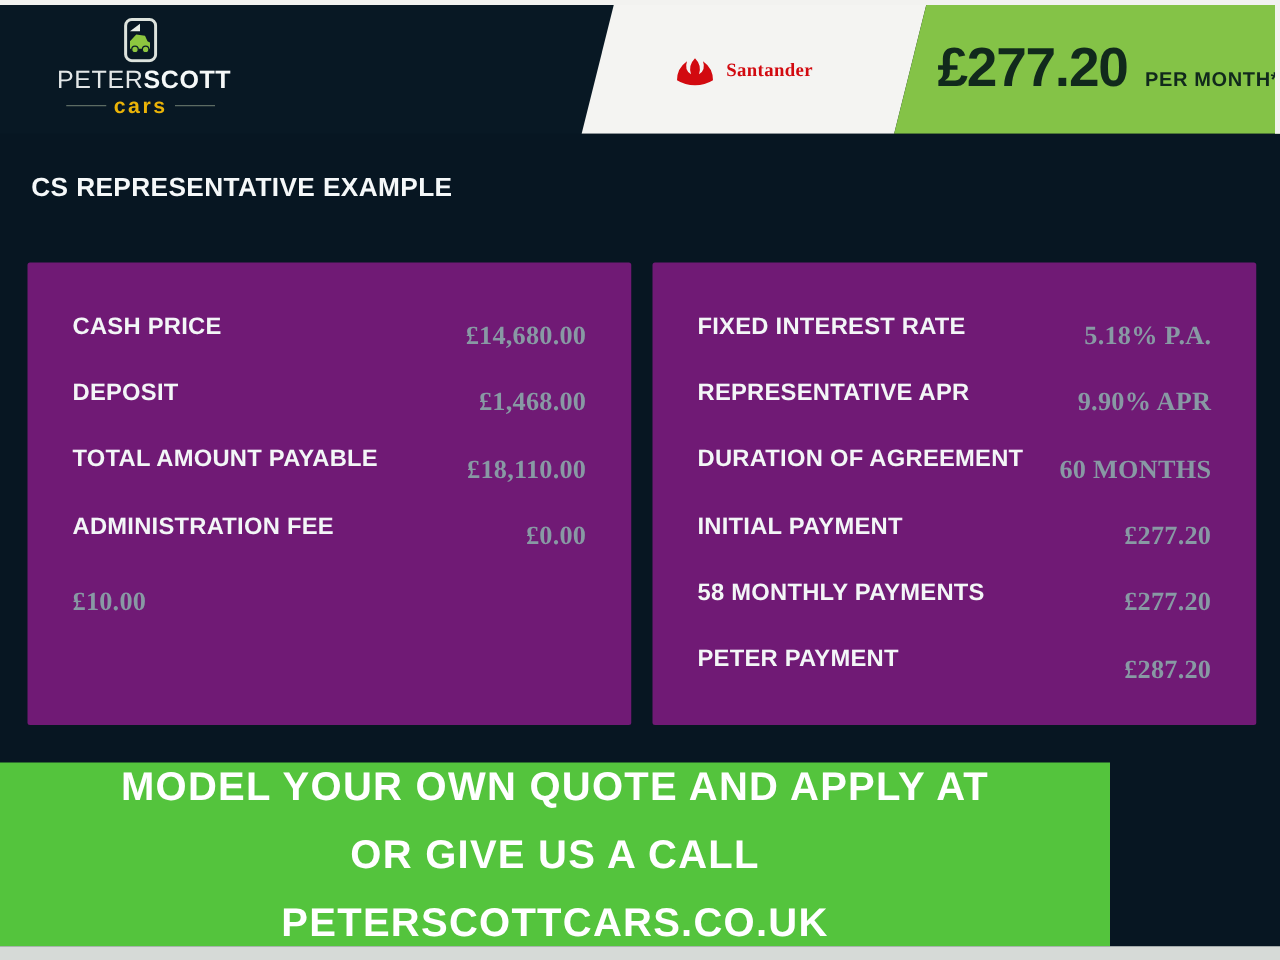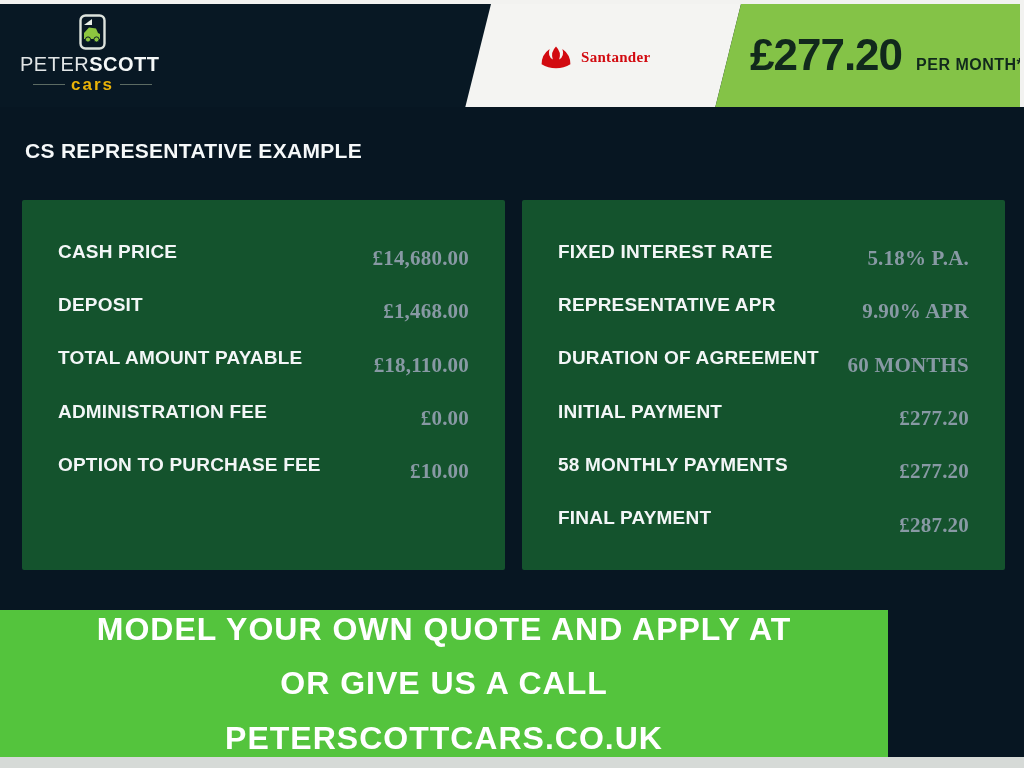--- a/index.html
+++ b/index.html
@@ -21,21 +21,21 @@
   .white-shape{
     position:absolute;left:492px;top:0;width:250px;height:107px;
     background:#f4f4f2;transform:skewX(-14deg);transform-origin:0 0;
   }
   .green-shape{
     position:absolute;left:742px;top:0;width:330px;height:107px;
     background:#84c347;transform:skewX(-14deg);transform-origin:0 0;
   }
 
   
-  .logo{position:absolute;left:20px;top:14px;width:145px;text-align:left;z-index:3;}
+  .logo{position:absolute;left:40px;top:14px;width:145px;text-align:right;z-index:3;}
   .logo-badge{display:block;margin:0 auto 4px auto;}
   .logo-name{color:#f5f8f8;font-size:20px;letter-spacing:.5px;line-height:20px;white-space:nowrap;}
   .logo-name .thin{font-weight:400;opacity:.92;}
   .logo-name .bold{font-weight:700;}
   .logo-sub{margin-top:2px;display:flex;align-items:center;justify-content:center;gap:6px;}
   .logo-sub .rule{width:32px;height:1px;background:#5c6b63;}
   .logo-sub .cars{color:#eab308;font-size:17px;font-weight:700;letter-spacing:2px;line-height:17px;}
 
   
   .santander{position:absolute;left:540px;top:44px;display:flex;align-items:center;gap:9px;z-index:3;}
@@ -49,21 +49,21 @@
   .price-suffix{color:#11291c;font-size:16px;font-weight:700;letter-spacing:.5px;}
 
   
   .page-title{
     position:absolute;left:25px;top:139px;color:#f5f8f9;
     font-size:21px;font-weight:700;letter-spacing:.3px;z-index:2;
   }
 
   
   .panel{
-    position:absolute;top:200px;width:483px;height:370px;background:#14532d;
+    position:absolute;top:210px;width:483px;height:370px;background:#701a75;
     box-sizing:border-box;padding:25px 36px 0 36px;border-radius:2px;
   }
   .panel.left{left:22px;}
   .panel.right{left:522px;}
   .row{height:53.3px;display:flex;align-items:center;justify-content:space-between;}
   .row .label{color:#f3f6f7;font-size:19px;font-weight:700;letter-spacing:.2px;white-space:nowrap;}
   .row .value{
     font-family:"Liberation Serif",serif;color:#8899a4;font-size:21px;font-weight:700;
     letter-spacing:.2px;white-space:nowrap;margin-top:14px;
   }
@@ -129,21 +129,20 @@
     </div>
     <div class="row">
       <span class="label">TOTAL AMOUNT PAYABLE</span>
       <span class="value">£18,110.00</span>
     </div>
     <div class="row">
       <span class="label">ADMINISTRATION FEE</span>
       <span class="value">£0.00</span>
     </div>
     <div class="row">
-      <span class="label">OPTION TO PURCHASE FEE</span>
       <span class="value">£10.00</span>
     </div>
   </div>
 
   <div class="panel right">
     <div class="row">
       <span class="label">FIXED INTEREST RATE</span>
       <span class="value">5.18% P.A.</span>
     </div>
     <div class="row">
@@ -156,21 +155,21 @@
     </div>
     <div class="row">
       <span class="label">INITIAL PAYMENT</span>
       <span class="value">£277.20</span>
     </div>
     <div class="row">
       <span class="label">58 MONTHLY PAYMENTS</span>
       <span class="value">£277.20</span>
     </div>
     <div class="row">
-      <span class="label">FINAL PAYMENT</span>
+      <span class="label">PETER PAYMENT</span>
       <span class="value">£287.20</span>
     </div>
   </div>
 
   <div class="banner">
     <div class="banner-line">MODEL YOUR OWN QUOTE AND APPLY AT</div>
     <div class="banner-line">OR GIVE US A CALL</div>
     <div class="banner-line">PETERSCOTTCARS.CO.UK</div>
   </div>
 

